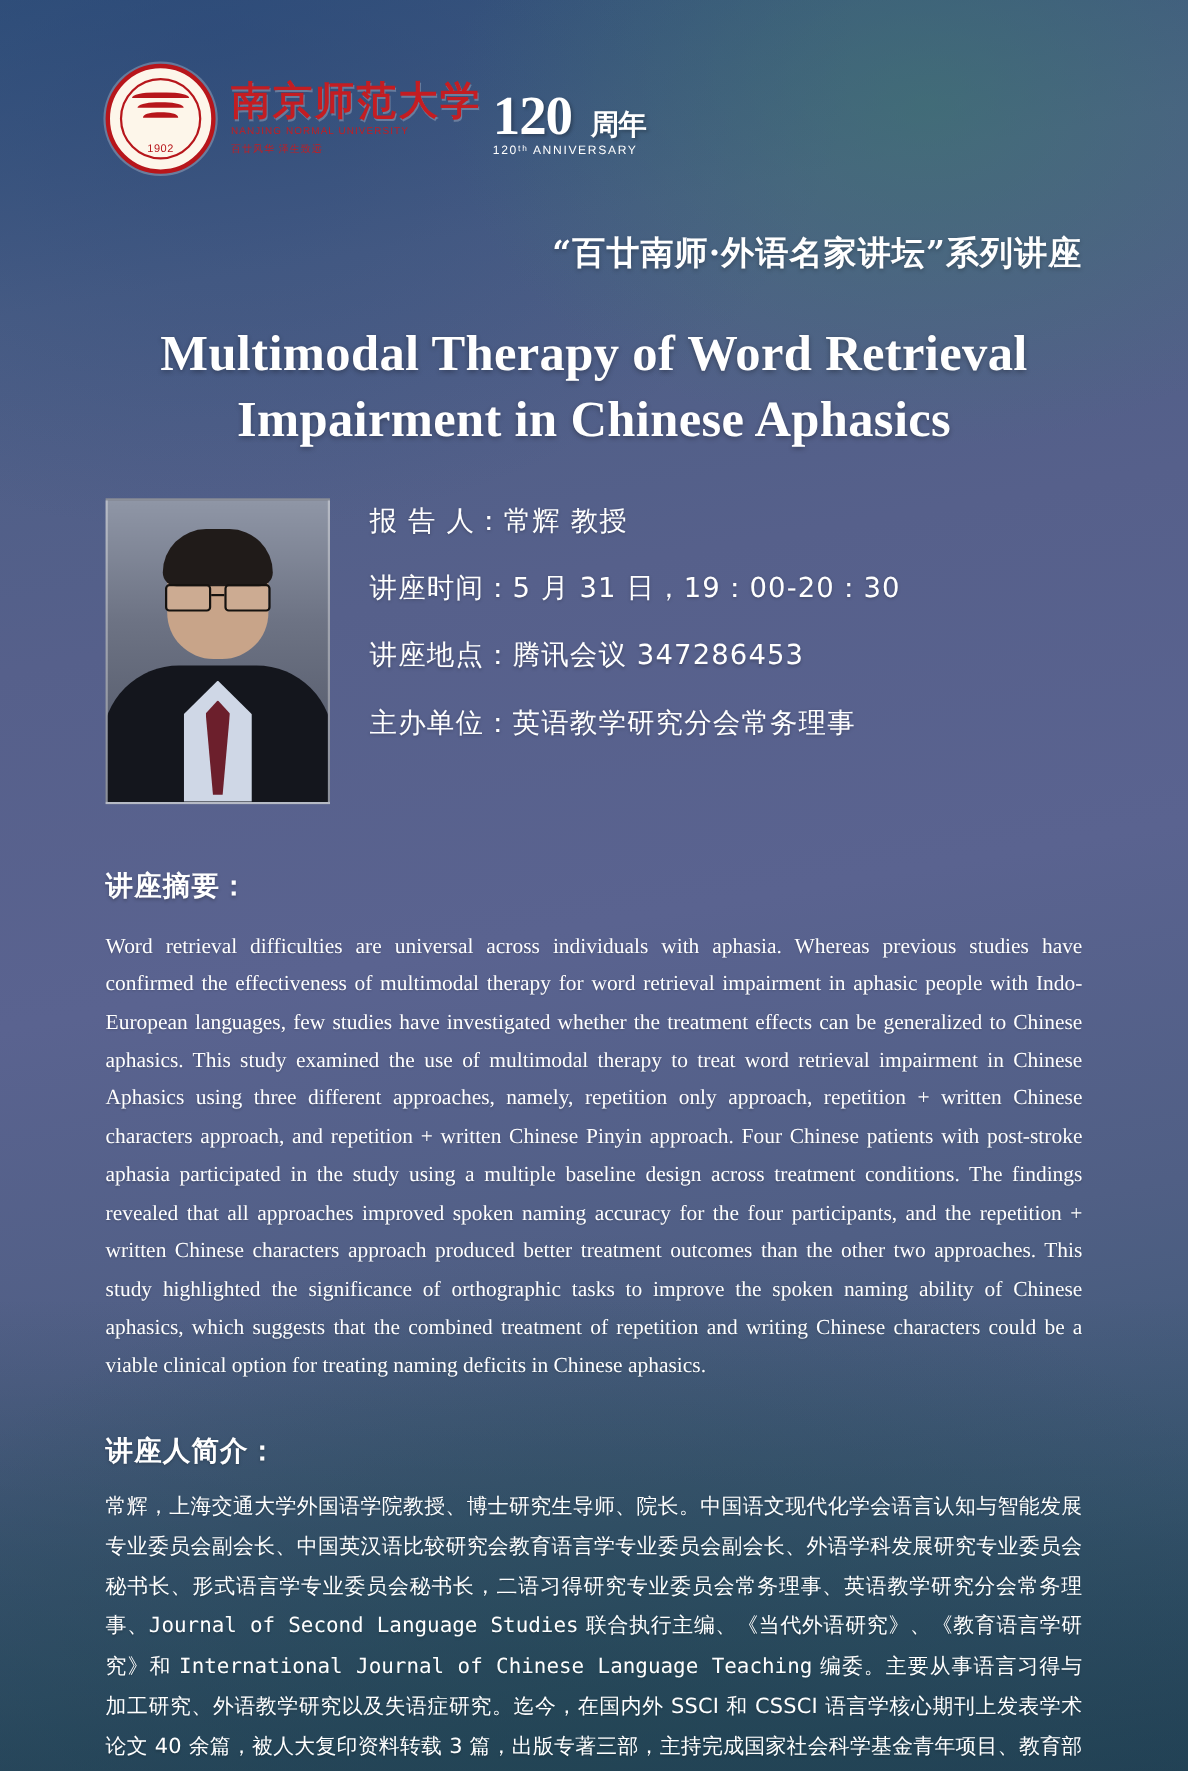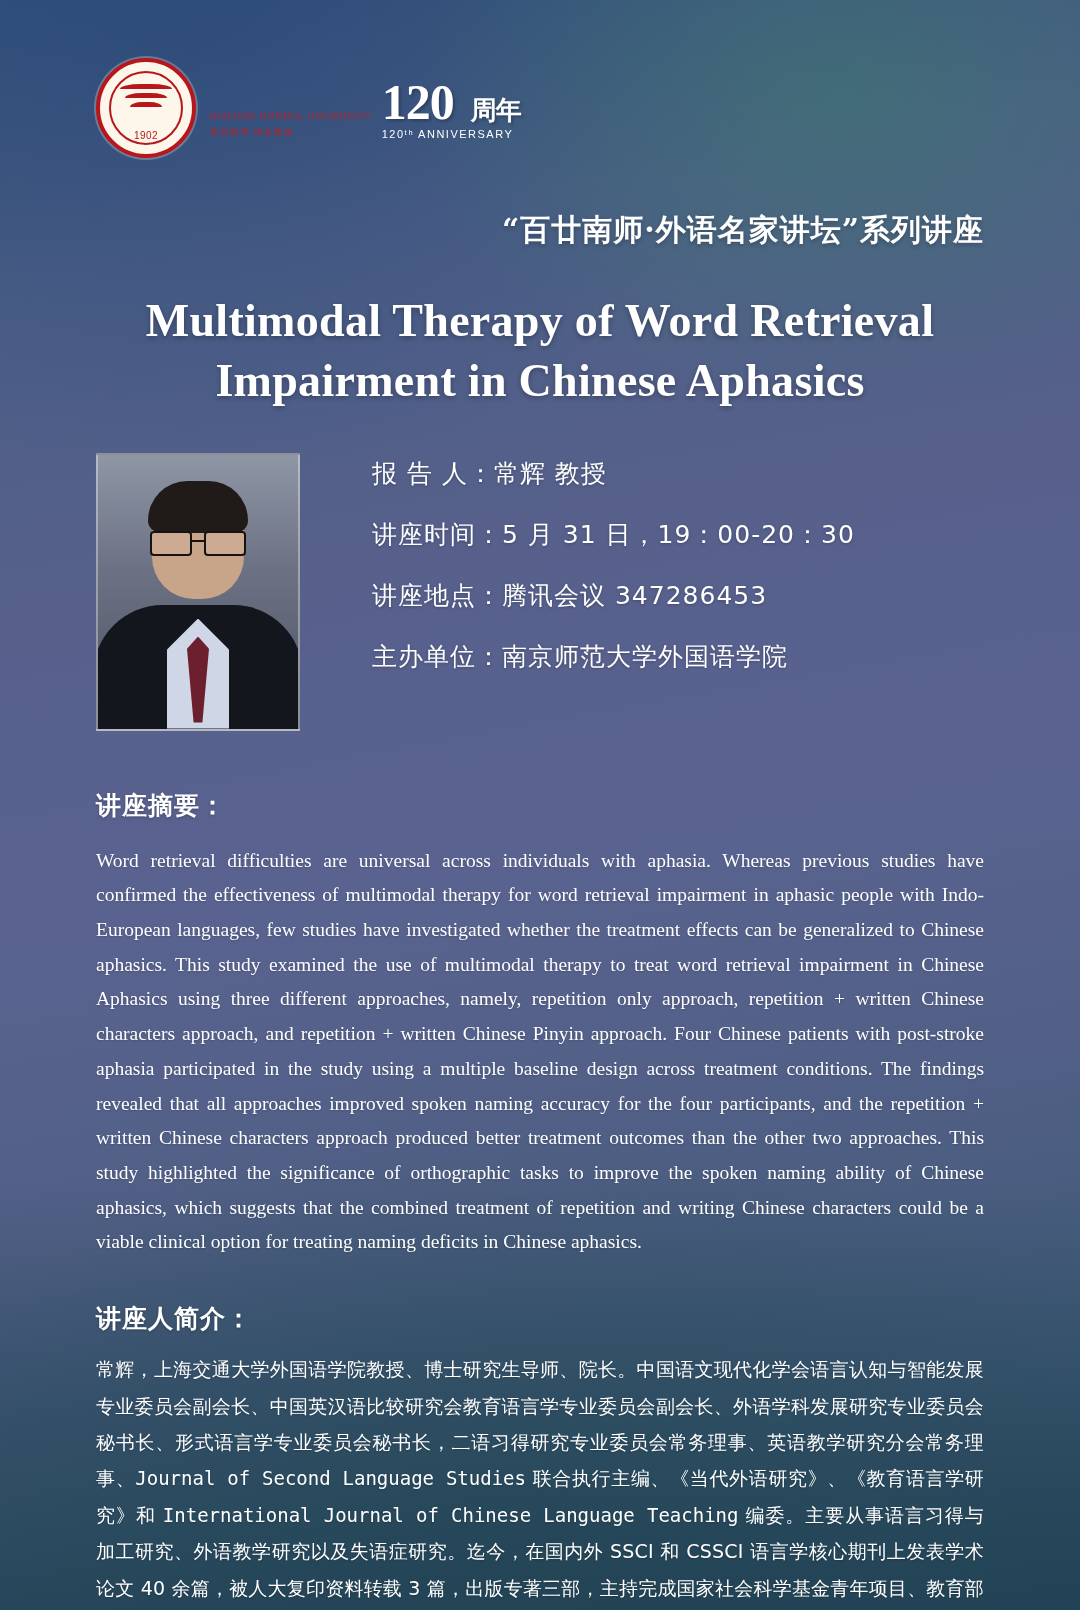--- a/index.html
+++ b/index.html
@@ -155,21 +155,21 @@
     letter-spacing: 0.3px;
     text-shadow: 0 2px 5px rgba(0,0,0,0.3);
     padding: 0 10px;
   }
 
   
   .speaker-row {
     display: flex;
     margin-top: 42px;
     align-items: flex-start;
-    gap: 72px;
+    gap: 36px;
   }
   .portrait {
     width: 200px;
     height: 274px;
     flex: none;
     border: 2px solid rgba(255,255,255,0.35);
     background: linear-gradient(180deg, #8f96a6 0%, #6d7384 40%, #4d5363 100%);
     position: relative;
     overflow: hidden;
   }
@@ -312,20 +312,21 @@
         <div class="ring"></div>
         <div class="arcs">
             <i></i>
             <i></i>
             <i></i>
           </div>
         <div class="year">1902</div>
       </div>
       <div class="logo-text">
         <div>
+          <div class="logo-cn">南京师范大学</div>
           <div class="logo-cn-sub">NANJING NORMAL UNIVERSITY</div>
           <div class="logo-cn-sub">百廿风华 泽生致远</div>
         </div>
         <div class="logo-anniv">
           <div class="big"><span>120</span><em>周年</em></div>
           <div class="small">120ᵗʰ ANNIVERSARY</div>
         </div>
       </div>
     </div>
 
@@ -346,21 +347,21 @@
             <i></i>
           </div>
         <div class="body"></div>
         <div class="shirt"></div>
         <div class="tie"></div>
       </div>
       <div class="info-list">
         <div class="info-line">报 告 人：常辉 教授</div>
         <div class="info-line">讲座时间：5 月 31 日，19：00-20：30</div>
         <div class="info-line">讲座地点：腾讯会议 347286453</div>
-        <div class="info-line">主办单位：南京师范大学外国语学院</div>
+        <div class="info-line">主办单位：英语教学研究分会常务理事</div>
       </div>
     </div>
 
     <div class="section-head">讲座摘要：</div>
     <div class="abstract">Word retrieval difficulties are universal across individuals with aphasia. Whereas previous studies have confirmed the effectiveness of multimodal therapy for word retrieval impairment in aphasic people with Indo-European languages, few studies have investigated whether the treatment effects can be generalized to Chinese aphasics. This study examined the use of multimodal therapy to treat word retrieval impairment in Chinese Aphasics using three different approaches, namely, repetition only approach, repetition + written Chinese characters approach, and repetition + written Chinese Pinyin approach. Four Chinese patients with post-stroke aphasia participated in the study using a multiple baseline design across treatment conditions. The findings revealed that all approaches improved spoken naming accuracy for the four participants, and the repetition + written Chinese characters approach produced better treatment outcomes than the other two approaches. This study highlighted the significance of orthographic tasks to improve the spoken naming ability of Chinese aphasics, which suggests that the combined treatment of repetition and writing Chinese characters could be a viable clinical option for treating naming deficits in Chinese aphasics.</div>
 
     <div class="bio-section">
       <div class="section-head">讲座人简介：</div>
       <div class="bio"><span>常辉，上海交通大学外国语学院教授、博士研究生导师、院长。中国语文现代化学会语言认知与智能发展专业委员会副会长、中国英汉语比较研究会教育语言学专业委员会副会长、外语学科发展研究专业委员会秘书长、形式语言学专业委员会秘书长，二语习得研究专业委员会常务理事、英语教学研究分会常务理事、</span><span class="mono">Journal of Second Language Studies</span><span> 联合执行主编、《当代外语研究》、《教育语言学研究》和 </span><span class="mono">International Journal of Chinese Language Teaching</span><span> 编委。主要从事语言习得与加工研究、外语教学研究以及失语症研究。迄今，在国内外 SSCI 和 CSSCI 语言学核心期刊上发表学术论文 40 余篇，被人大复印资料转载 3 篇，出版专著三部，主持完成国家社会科学基金青年项目、教育部人文社科基金青年项目、上海高校本科重点教学改革项目等。目前主持国家社科基金重点项目：汉语二语句法结构的眼动加工研究。</span></div>
     </div>

